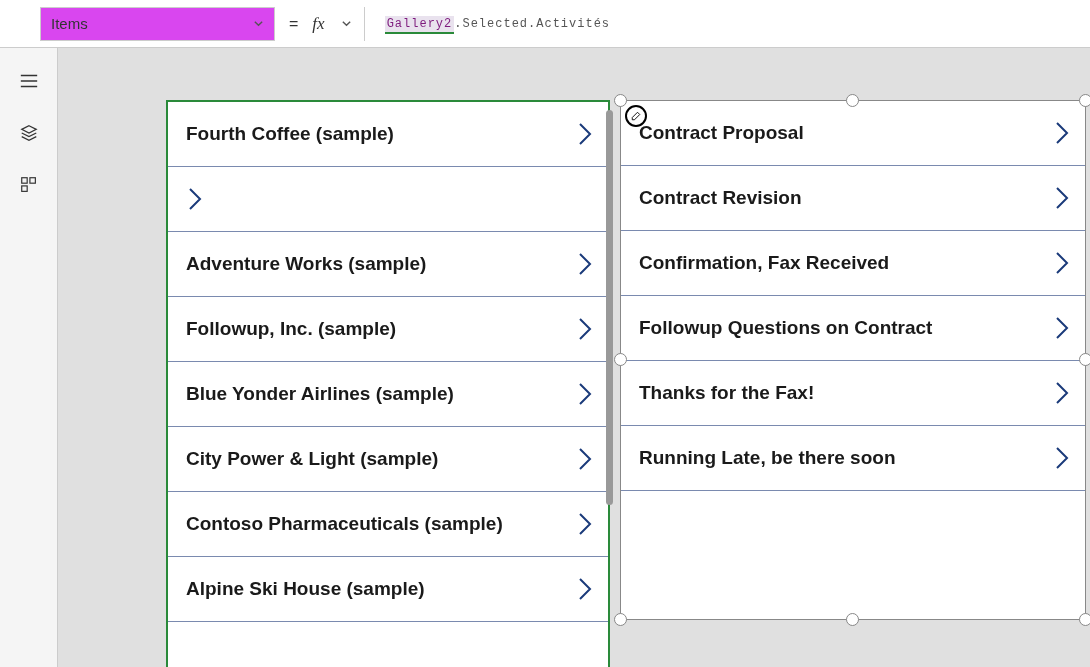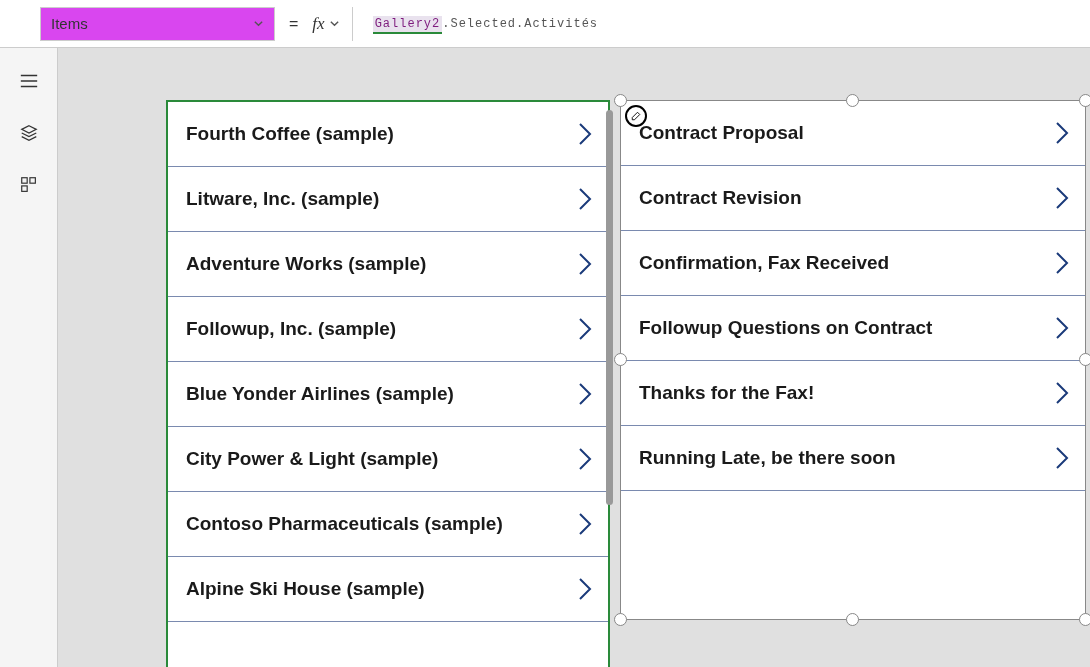--- a/index.html
+++ b/index.html
@@ -37,21 +37,21 @@
       color: #333;
     }
     .equals {
       font-size: 16px;
       color: #333;
       padding: 0 4px;
     }
     .fx-box {
       display: flex;
       align-items: center;
-      gap: 4px;
+      gap: 16px;
       border-right: 1px solid #ccc;
       padding-right: 12px;
       height: 34px;
     }
     .fx-label {
       font-style: italic;
       font-family: Georgia, serif;
       font-size: 17px;
       color: #333;
     }
@@ -238,21 +238,20 @@
   <div class="canvas">
 
     <div class="gallery gallery1">
       <div class="gallery-row">
         <span class="row-label">Fourth Coffee (sample)</span>
         <svg class="chevron-right" viewBox="0 0 18 26">
             <path d="M4 3 L14 13 L4 23" stroke="#1a3a7a" stroke-width="2" fill="none"></path>
           </svg>
       </div>
       <div class="gallery-row">
-        <span class="row-label">Litware, Inc. (sample)</span>
         <svg class="chevron-right" viewBox="0 0 18 26">
             <path d="M4 3 L14 13 L4 23" stroke="#1a3a7a" stroke-width="2" fill="none"></path>
           </svg>
       </div>
       <div class="gallery-row">
         <span class="row-label">Adventure Works (sample)</span>
         <svg class="chevron-right" viewBox="0 0 18 26">
             <path d="M4 3 L14 13 L4 23" stroke="#1a3a7a" stroke-width="2" fill="none"></path>
           </svg>
       </div>

